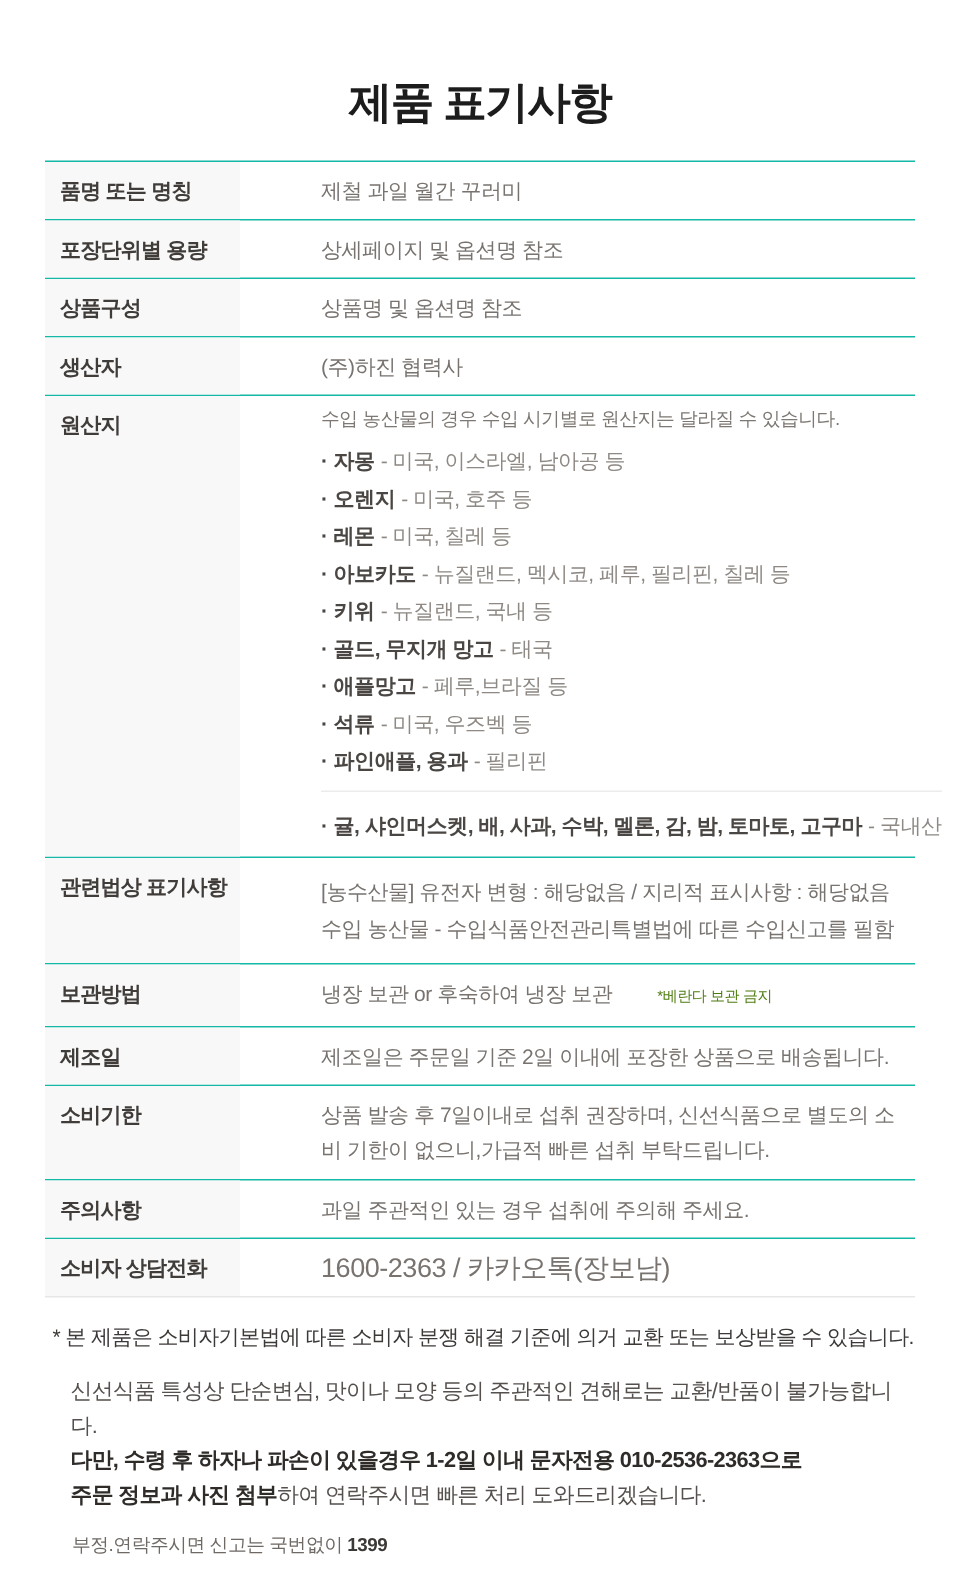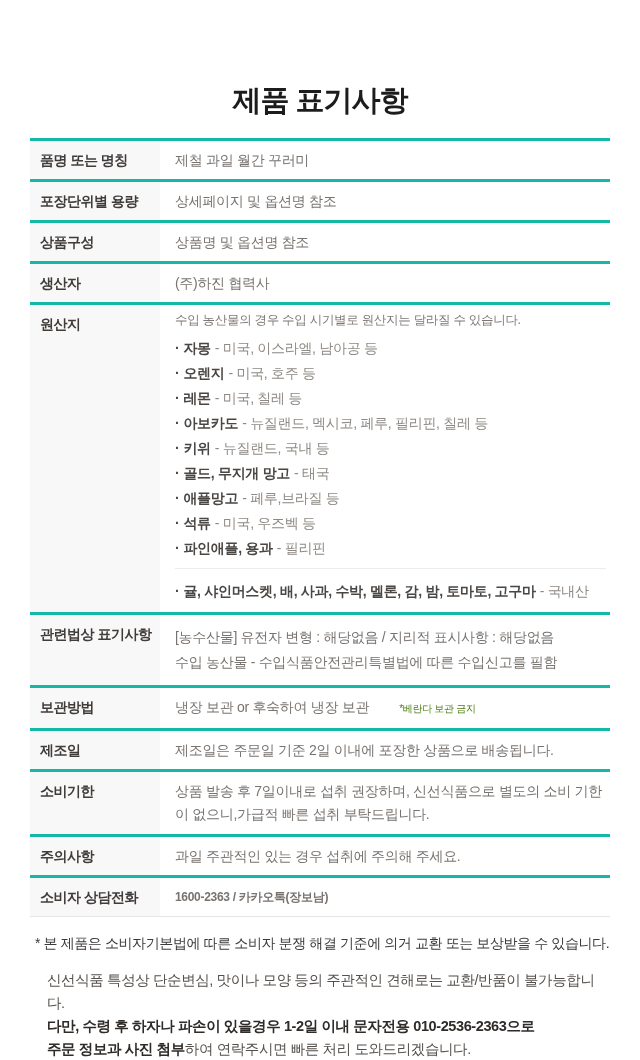--- a/index.html
+++ b/index.html
@@ -6,37 +6,37 @@
   html, body { background: #ffffff; }
   body {
     width: 640px;
     font-family: "Liberation Sans", "DejaVu Sans", sans-serif;
     -webkit-font-smoothing: antialiased;
   }
   .page {
     width: 640px;
     height: 1060px;
     overflow: hidden;
-    padding-top: 82px;
+    padding-top: 51px;
     background: #ffffff;
   }
   .title {
     font-size: 29px;
     font-weight: 700;
     color: #1c1c1c;
     text-align: center;
     letter-spacing: -1px;
     line-height: 36px;
   }
   .info-table {
     width: 580px;
     margin: 20px auto 0;
     border-bottom: 1px solid #e6e6e6;
   }
-  .row { display: flex; border-top: 3px solid #14b8a6; }
+  .row { display: flex; border-top: 1px solid #14b8a6; gap: 39px; }
   .cell-label {
     flex: 0 0 130px;
     width: 130px;
     background: #f8f8f8;
     padding: 10px 2px 10px 10px;
     font-size: 14px;
     font-weight: 700;
     color: #403c3a;
     line-height: 18px;
     letter-spacing: -0.5px;
@@ -67,21 +67,21 @@
   .origin-domestic {
     margin-top: 7px;
     border-top: 1px solid #ececec;
     padding-top: 13px;
     padding-bottom: 2px;
     font-size: 14px;
     line-height: 18px;
     white-space: nowrap;
   }
   .storage-note { font-size: 10px; color: #4d7c0f; margin-left: 30px; letter-spacing: -0.3px; }
-  .phone-value { font-size: 12px; font-weight: bold; }
+  .phone-value { font-size: 18px; }
   .footer { width: 580px; margin: 17px auto 0; }
   .foot-note {
     margin-left: 5px;
     font-size: 14px;
     color: #3c3937;
     letter-spacing: -0.4px;
     line-height: 18px;
   }
   .foot-para {
     margin: 17px 0 0 17px;

